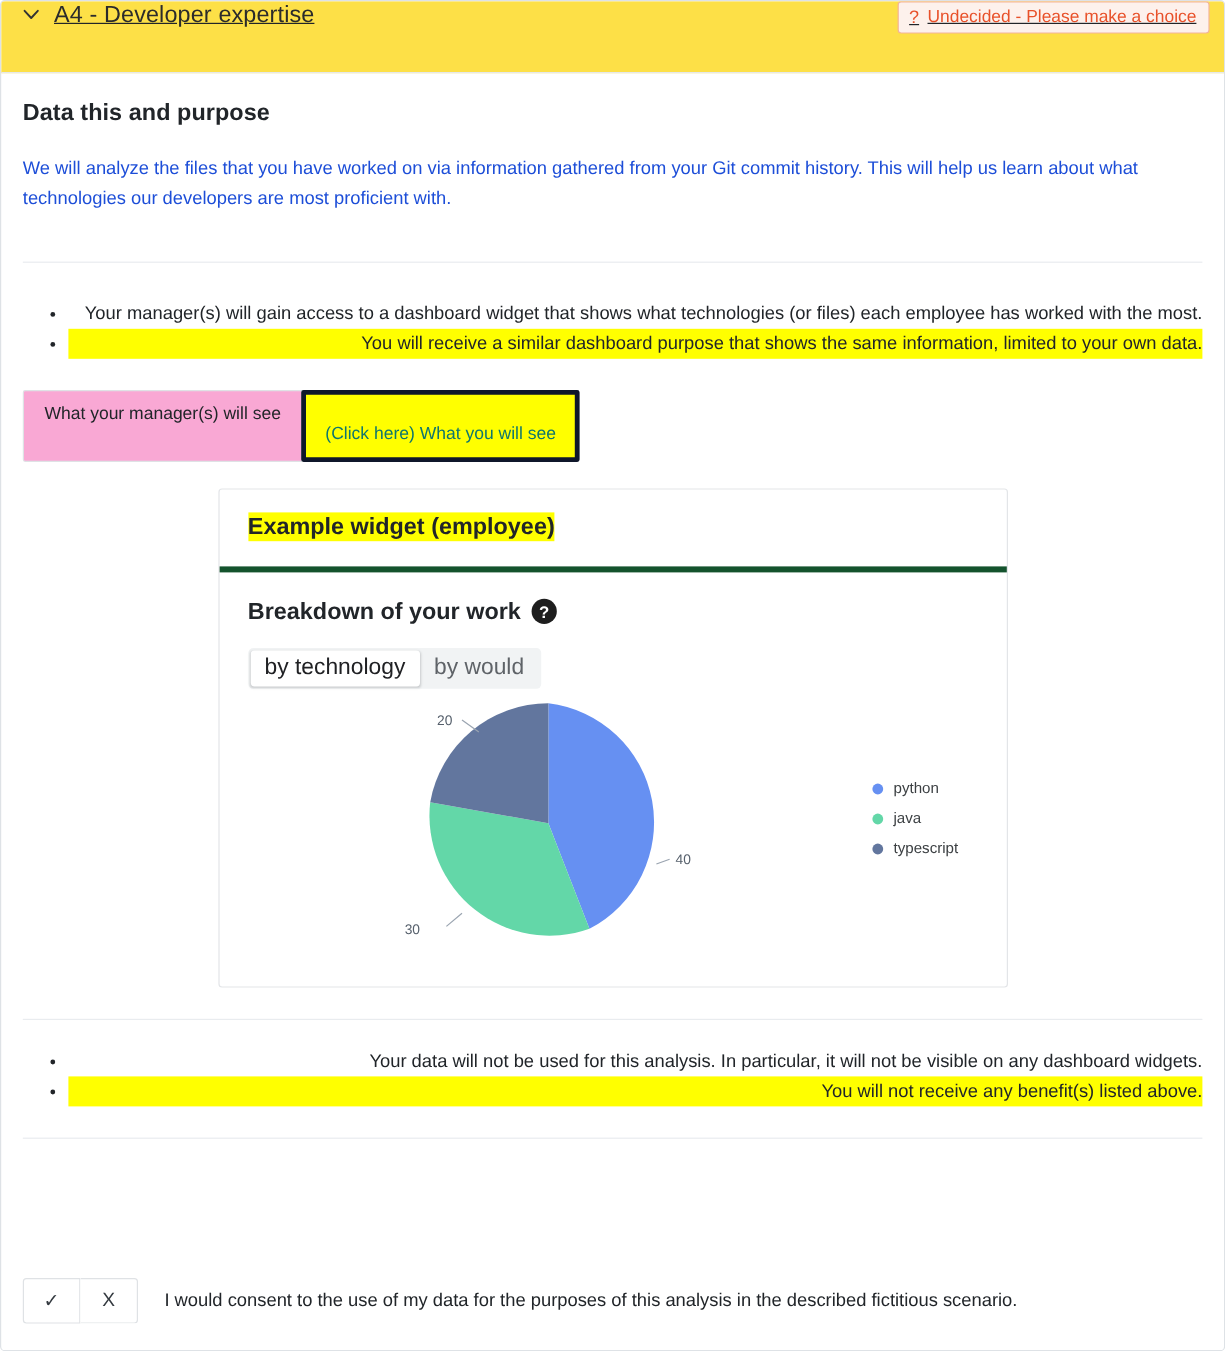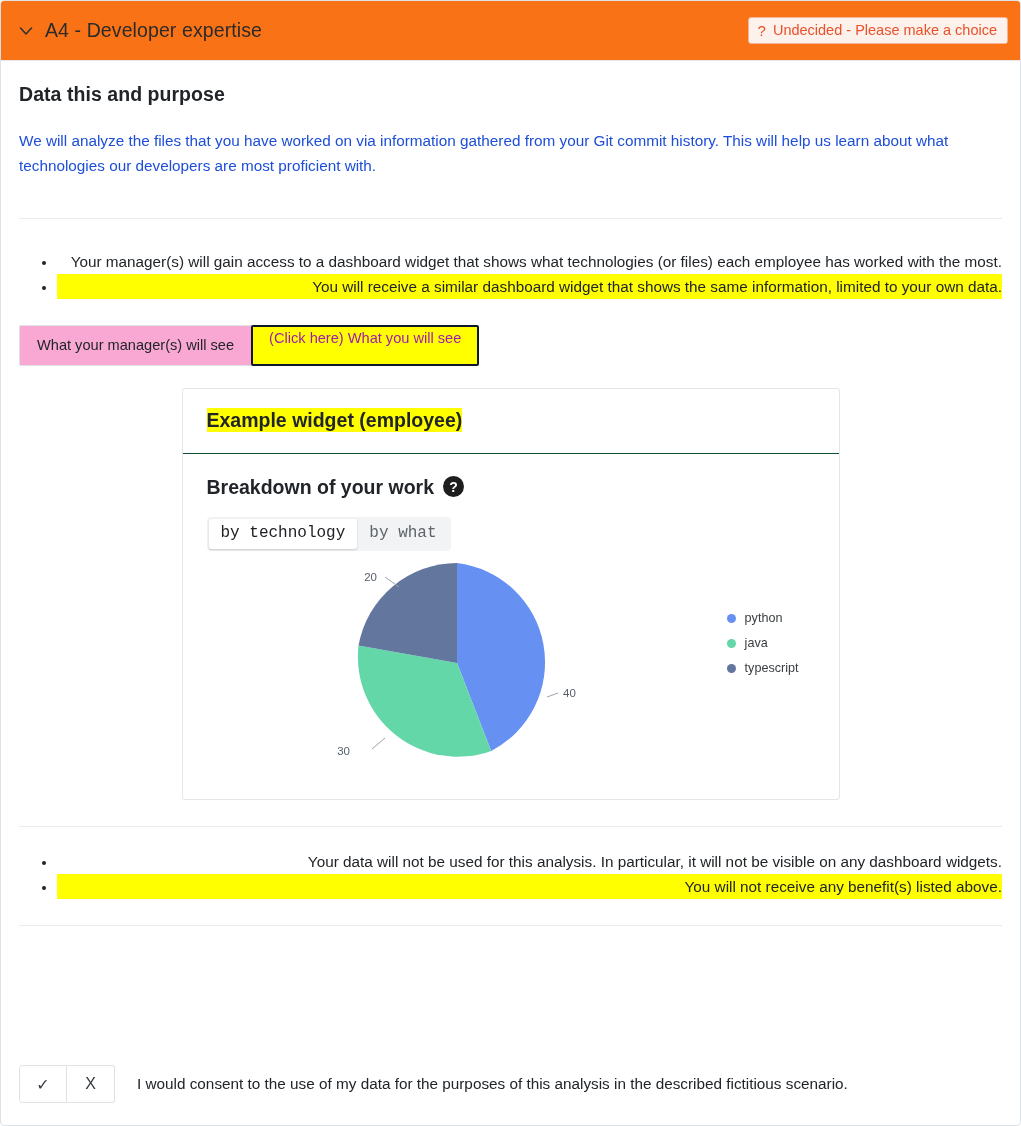--- a/index.html
+++ b/index.html
@@ -24,25 +24,26 @@
     border-radius: 4px;
     display: flex;
     flex-direction: column;
     overflow: hidden;
   }
 
   
   .panel-header {
     height: 60px;
     flex: 0 0 60px;
-    background: #f97316;
+    background: #fde047;
     border-bottom: 1px solid #e6e8ea;
     display: flex;
-    align-items: center;
+    align-items: flex-start;
     padding: 0 12px 0 14px;
+    text-decoration: underline;
   }
   .chev {
     width: 22px; height: 22px;
     display: inline-flex; align-items: center; justify-content: center;
     margin-right: 8px;
     color: #333;
     cursor: pointer;
   }
   .chev svg { display: block; }
   .panel-title {
@@ -123,42 +124,42 @@
     border: 1px solid #dfe2e5;
     background: #f9a8d4;
     color: #212529;
     cursor: pointer;
     line-height: 18px;
     border-radius: 2px 0 0 2px;
     white-space: nowrap;
   }
   .tab.active {
     background: #ffff00;
-    border: 2px solid #0f172a;
-    color: #a21caf;
+    border: 4px solid #0f172a;
+    color: #0f766e;
     margin-left: -1px;
     border-radius: 2px;
-    padding: 2px 16px 10px 16px;
+    padding: 24px 16px 10px 16px;
   }
 
   
   .widget-wrap {
     display: flex;
     justify-content: center;
     margin-top: 22px;
   }
   .widget {
     width: 658px;
     border: 1px solid #e3e5e8;
     border-radius: 3px;
     background: #ffffff;
   }
   .widget-head {
     padding: 20px 24px 21px 24px;
-    border-bottom: 1px solid #14532d;
+    border-bottom: 5px solid #14532d;
   }
   .widget-head .wtitle {
     font-size: 19.5px;
     font-weight: 700;
     color: #212529;
     background: #ffff00;
     display: inline;
     padding: 1px 0;
   }
   .widget-body { padding: 22px 24px 18px 24px; }
@@ -187,28 +188,27 @@
   }
 
   
   .segmented {
     display: inline-flex;
     background: #f1f3f4;
     border-radius: 4px;
     padding: 2px;
   }
   .seg {
-    font-size: 16px;
+    font-size: 19px;
     padding: 6px 12px 7px 12px;
     border-radius: 3px;
     color: #5f6368;
     cursor: pointer;
     line-height: 17px;
     white-space: nowrap;
-    font-family: Liberation Mono, monospace;
   }
   .seg.on {
     background: #ffffff;
     color: #202124;
     box-shadow: 0 1px 2px rgba(60,64,67,.22);
   }
 
   
   .chart-area {
     position: relative;
@@ -225,21 +225,21 @@
   .slice-label {
     font-family: "Liberation Sans", sans-serif;
     font-size: 11.5px;
     fill: #555f6b;
   }
   .leader { stroke: #9aa4b0; stroke-width: 1; fill: none; }
 
   .legend {
     position: absolute;
     right: 16px;
-    top: 48px;
+    top: 64px;
     display: flex;
     flex-direction: column;
     gap: 11px;
   }
   .legend-item {
     display: flex;
     align-items: center;
     gap: 9px;
     font-size: 12.6px;
     color: #3c4043;
@@ -299,21 +299,21 @@
     <h3 class="section-h">Data this and purpose</h3>
     <p class="para">We will analyze the files that you have worked on via information gathered from your Git commit history. This will help us learn about what technologies our developers are most proficient with.</p>
 
     <hr class="rule">
 
     <ul class="bullets">
       <li>
         <span>Your manager(s) will gain access to a dashboard widget that shows what technologies (or files) each employee has worked with the most.</span>
       </li>
       <li class="hl-row">
-        <span>You will receive a similar dashboard widget that shows the same information, limited to your own data.</span>
+        <span>You will receive a similar dashboard purpose that shows the same information, limited to your own data.</span>
       </li>
     </ul>
 
     <div class="tabs">
       <div class="tab">What your manager(s) will see</div>
       <div class="tab active">(Click here) What you will see</div>
     </div>
 
     <div class="widget-wrap">
       <div class="widget">
@@ -323,21 +323,21 @@
         </div>
 
         <div class="widget-body">
           <h4>
             <span>Breakdown of your work</span>
             <span class="help-dot">?</span>
           </h4>
 
           <div class="segmented">
             <div class="seg on">by technology</div>
-            <div class="seg">by what</div>
+            <div class="seg">by would</div>
           </div>
 
           <div class="chart-area">
             <div class="pie-holder">
               <svg width="200" height="200" viewBox="0 0 200 200" aria-hidden="true">
 
                 <path d="M100,100 L100,0 A100,100 0 0 1 134.2,188.0 Z" fill="#6690f2"></path>
 
                 <path d="M100,100 L134.2,188.0 A100,100 0 0 1 1.5,82.6 Z" fill="#63d7a8"></path>
 

